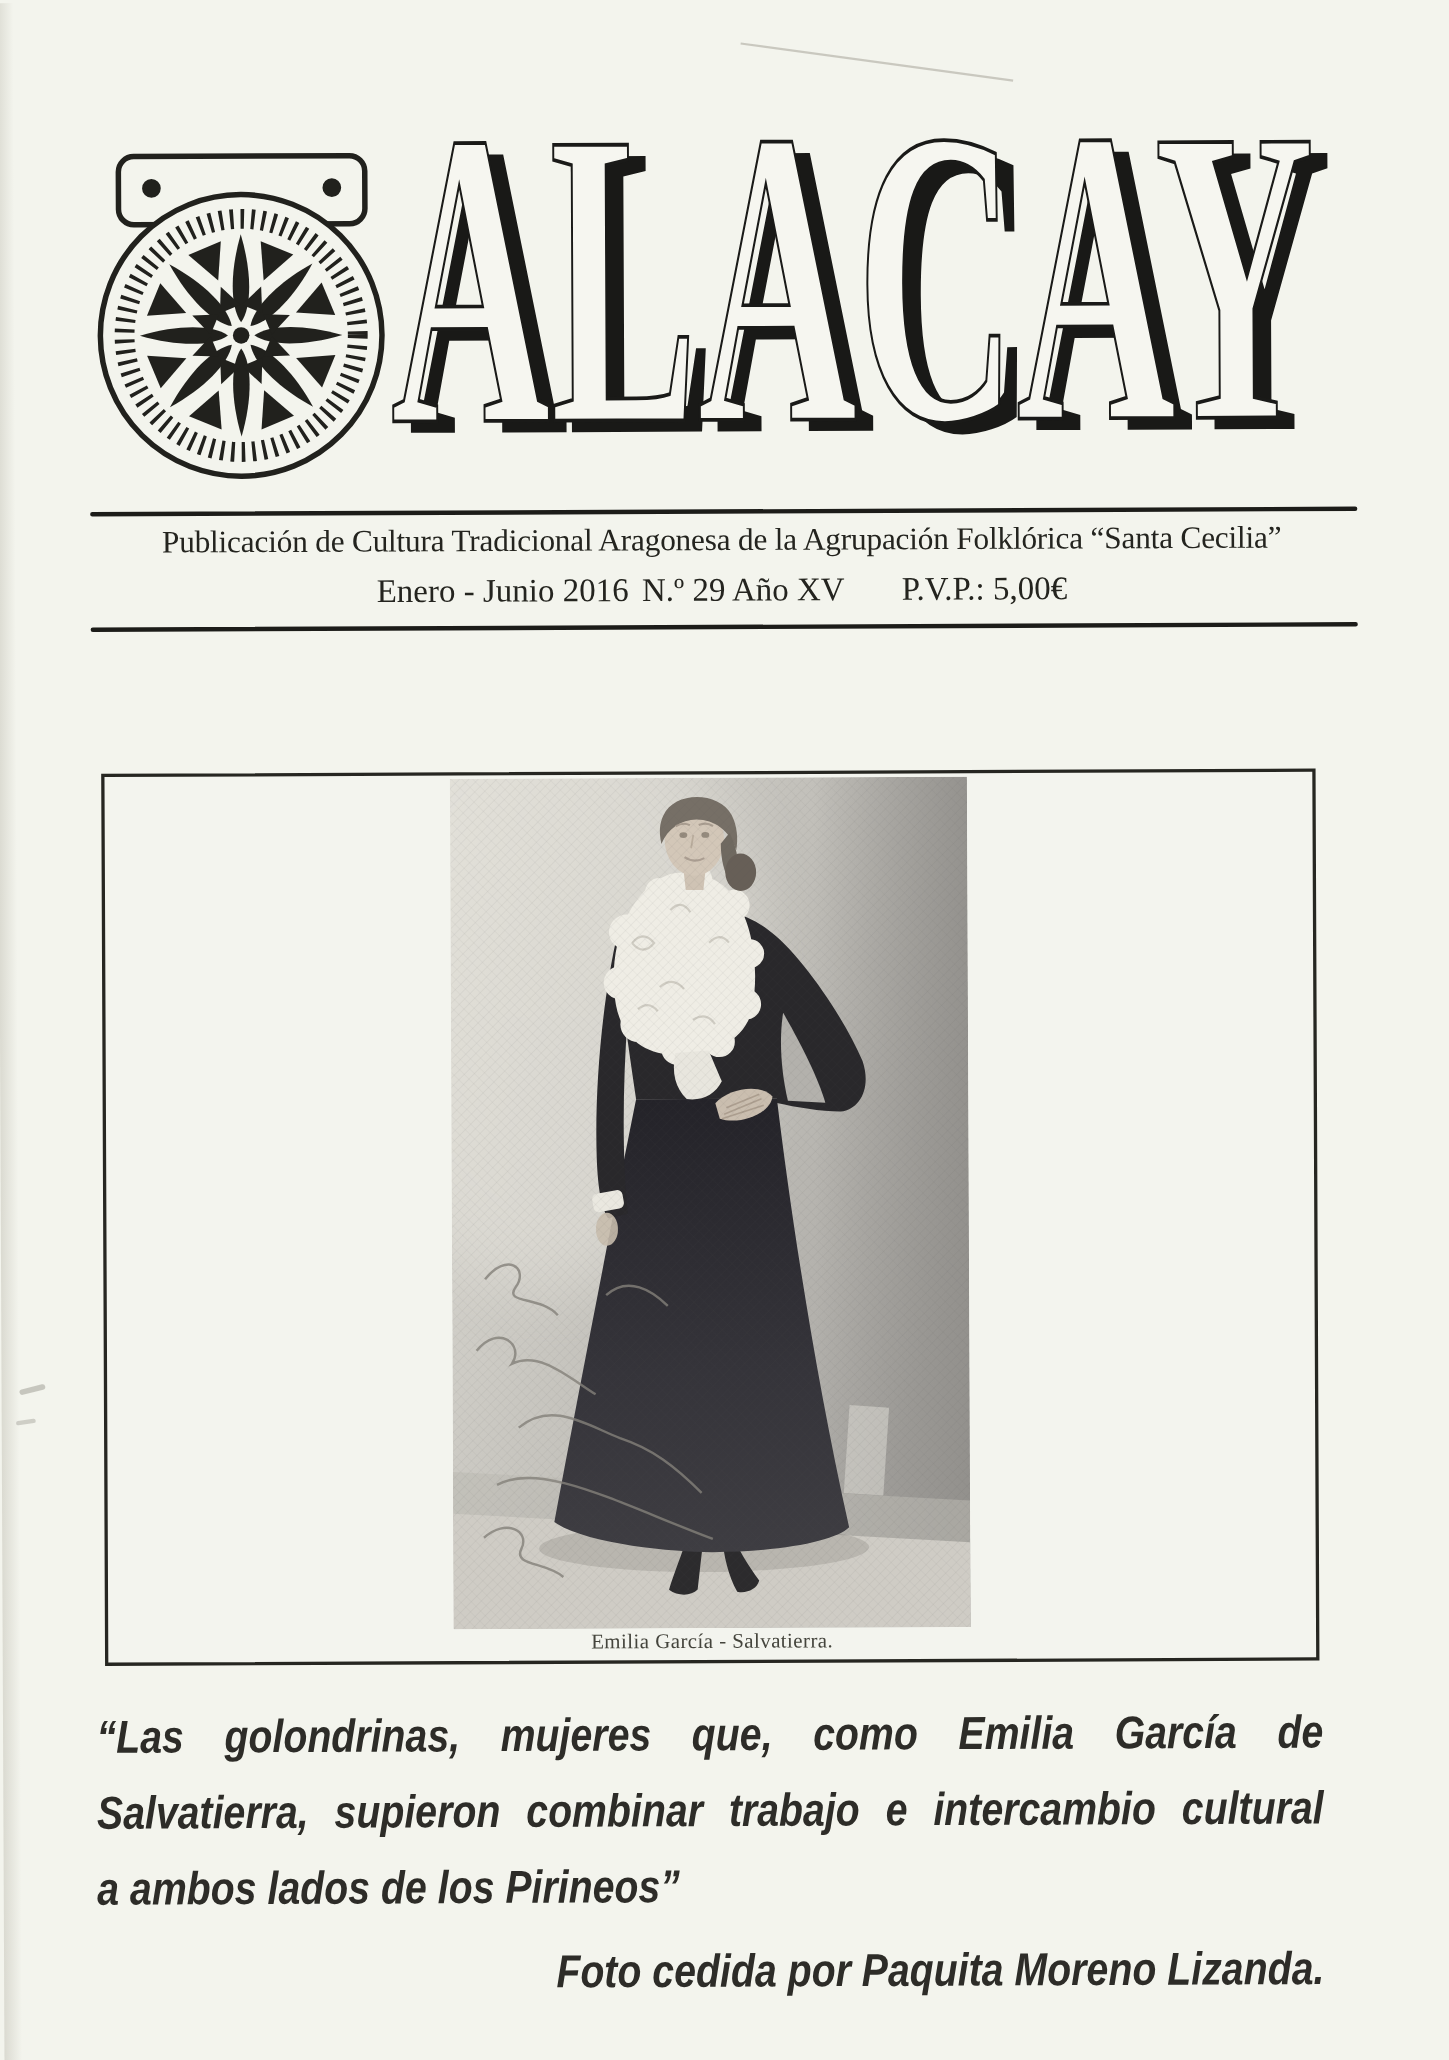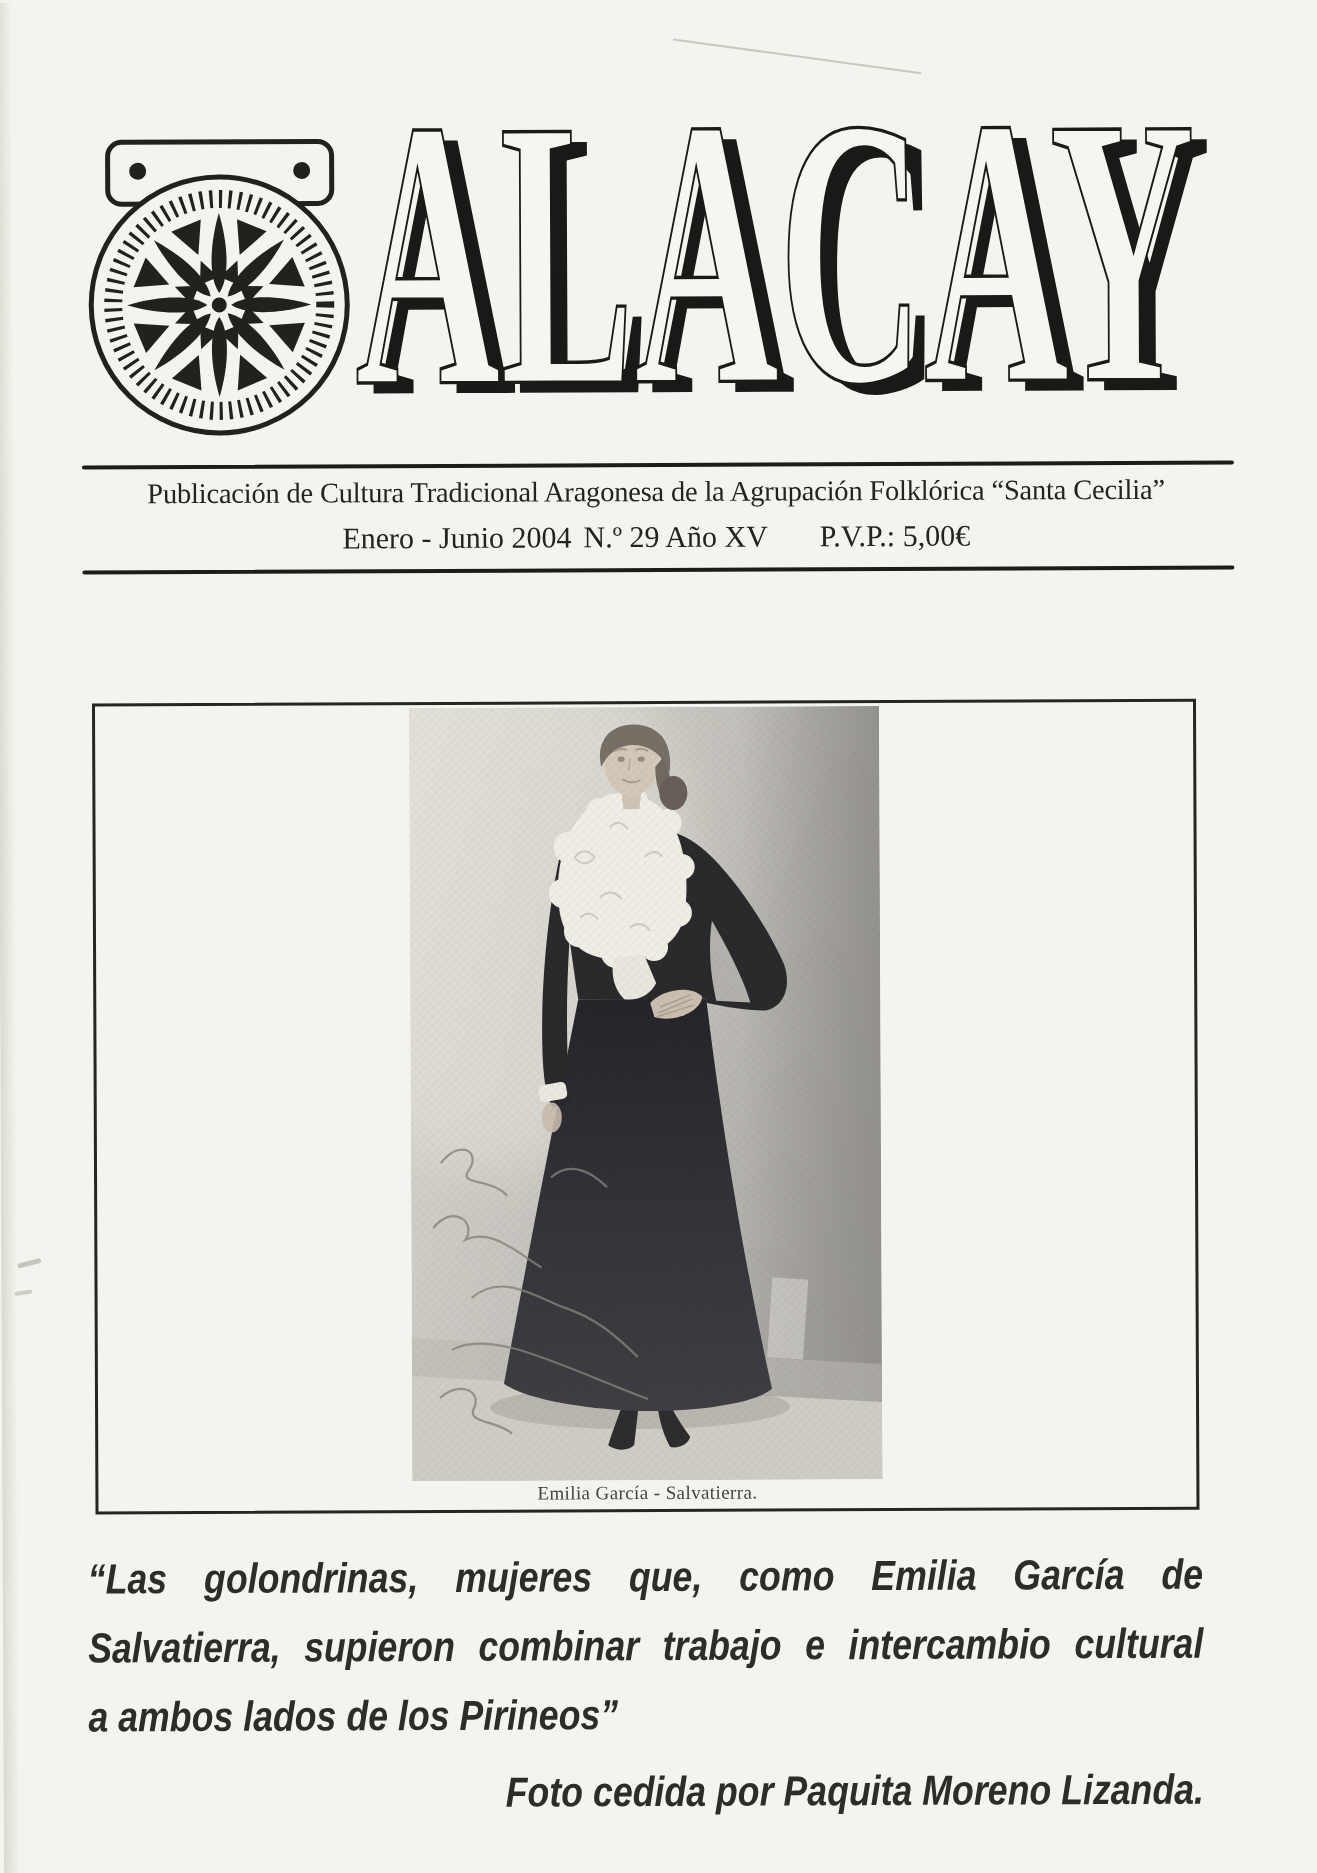--- a/index.html
+++ b/index.html
@@ -124,21 +124,21 @@
       <text x="26" y="232" font-size="290" fill="#191917" textLength="840" lengthAdjust="spacingAndGlyphs">ALACAY</text>
       <text x="10" y="224" font-size="290" fill="#f6f6f0" stroke="#1a1a18" stroke-width="3" vector-effect="non-scaling-stroke" textLength="840" lengthAdjust="spacingAndGlyphs">ALACAY</text>
     </g>
   </svg>
 
   <div class="rule rule-1"></div>
 
   <div class="pub-line">Publicación de Cultura Tradicional Aragonesa de la Agrupación Folklórica “Santa Cecilia”</div>
 
   <div class="issue-line">
-    <span class="date">Enero - Junio 2004</span>
+    <span class="date">Enero - Junio 2016</span>
     <span class="num">N.º 29 Año XV</span>
     <span class="price">P.V.P.: 5,00€</span>
   </div>
 
   <div class="rule rule-2"></div>
 
   <div class="photo-frame">
 
     <svg class="portrait" viewBox="0 0 470 773" xmlns="http://www.w3.org/2000/svg">
       <defs>

